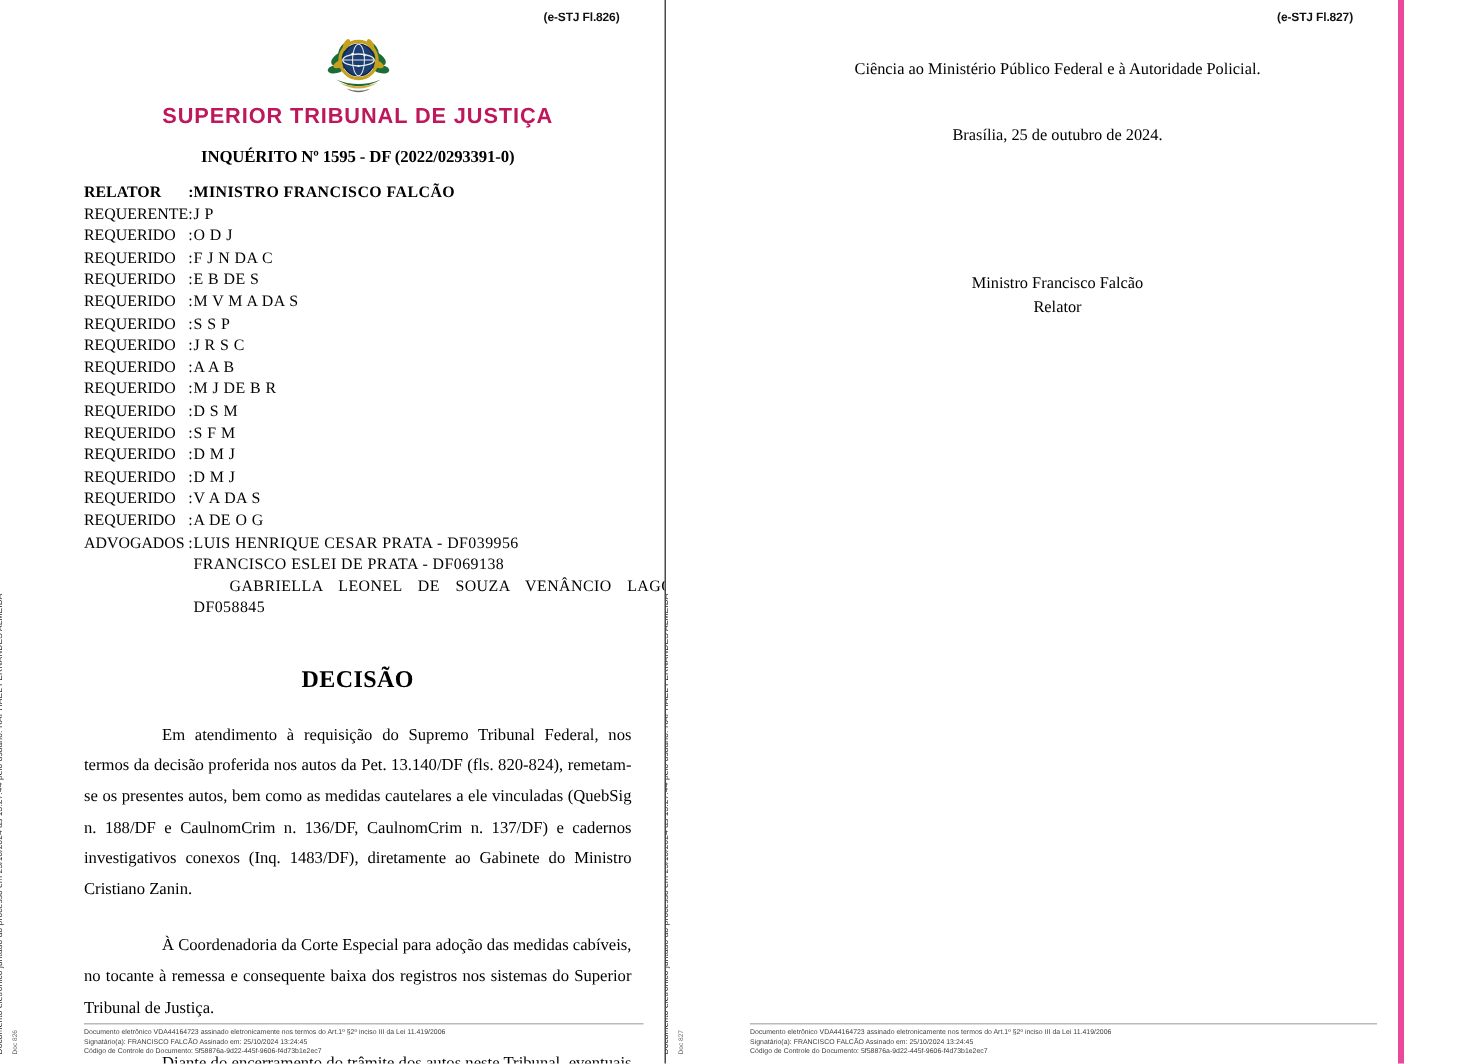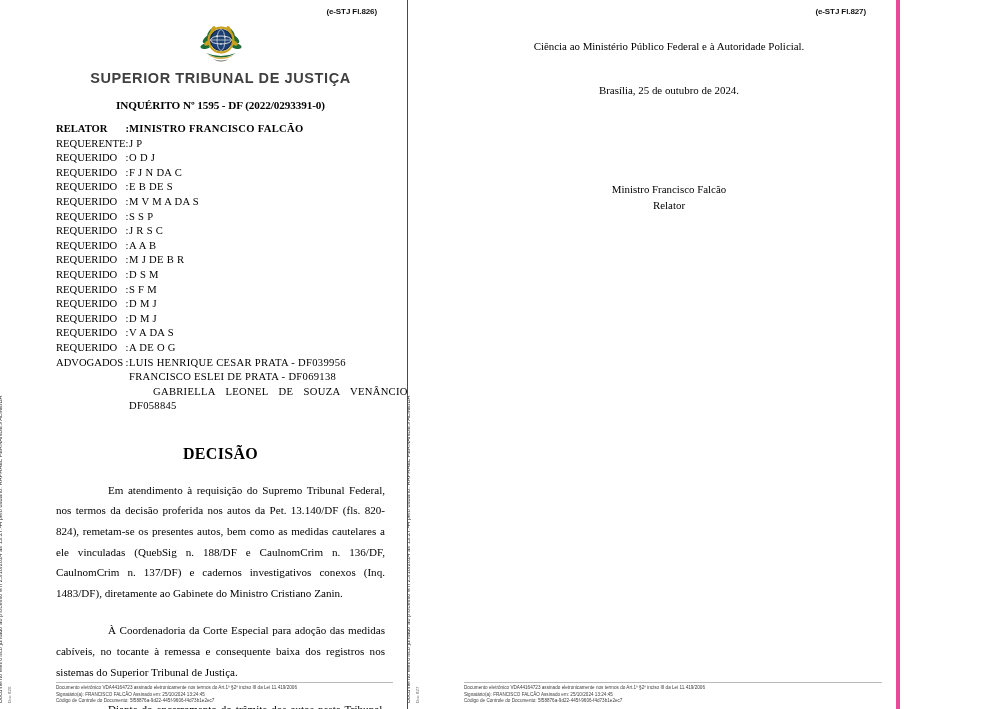--- a/index.html
+++ b/index.html
@@ -20,21 +20,21 @@
     height: 709px;
   }
   .page {
     position: relative;
     height: 709px;
     background: #fff;
     box-sizing: border-box;
     overflow: hidden;
   }
   .page-left {
-    width: 408px;
+    width: 444px;
     border-right: 1px solid #4a4a4a;
   }
   .page-right {
     width: 492px;
     border-right: 4px solid #ec4899;
   }
 
   
   .side-stamp {
     position: absolute;
@@ -89,21 +89,21 @@
   .emblem {
     display: inline-block;
     vertical-align: top;
   }
 
   .court-title {
     text-align: center;
     font-family: "Liberation Sans", sans-serif;
     font-size: 14.5px;
     font-weight: bold;
-    color: #404040;
+    color: #be185d;
     letter-spacing: 0.6px;
     margin-top: 2px;
   }
 
   .case-number {
     text-align: center;
     font-size: 11.2px;
     font-weight: bold;
     margin-top: 13px;
     letter-spacing: -0.1px;

